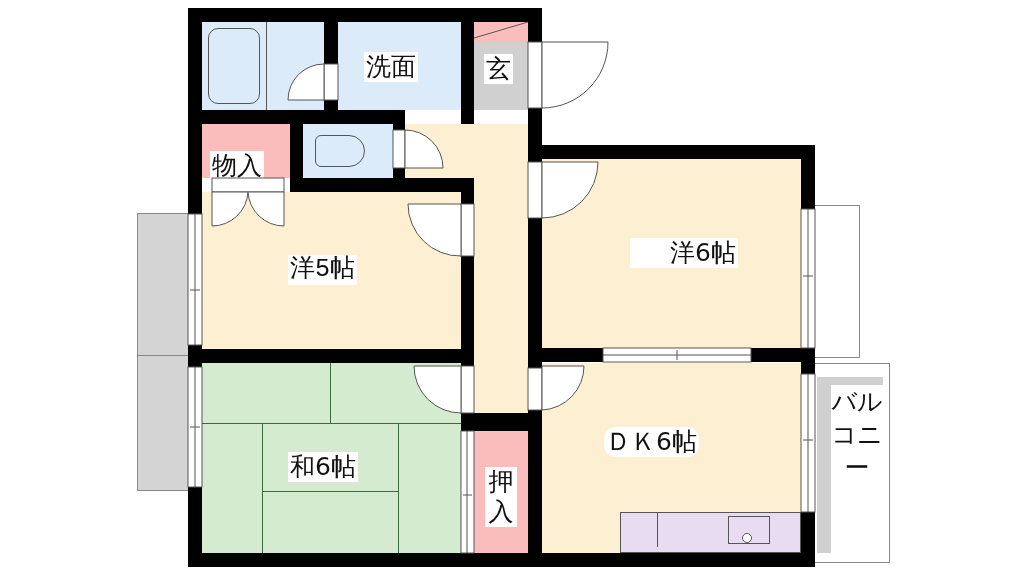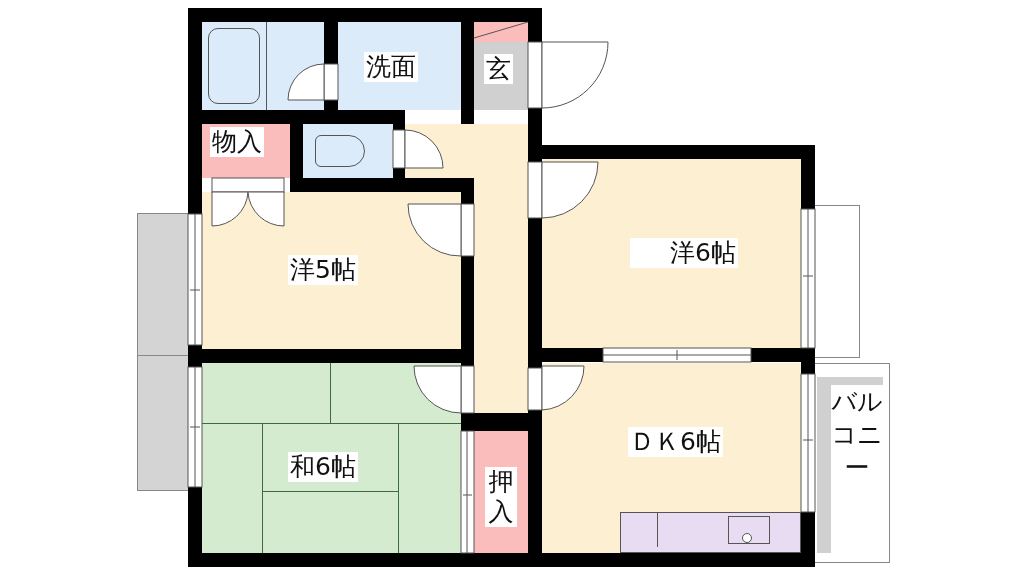--- a/index.html
+++ b/index.html
@@ -32,45 +32,45 @@
   <div class="lbl" style="left:364px;top:52px;">洗面</div>
 
   <div class="abs" style="left:474px;top:22px;width:54px;height:88px;background:#d0d0d0;"></div>
   <div class="abs" style="left:474px;top:22px;width:54px;height:20px;background:#fbbcbc;"></div>
   <div class="lbl" style="left:484px;top:54px;">玄</div>
 
   <div class="abs" style="left:405px;top:124px;width:123px;height:60px;background:#fdf0d2;"></div>
   <div class="abs" style="left:474px;top:124px;width:54px;height:294px;background:#fdf0d2;"></div>
 
   <div class="abs" style="left:202px;top:124px;width:88px;height:54px;background:#fbbcbc;"></div>
-  <div class="lbl" style="left:210px;top:127px;">物入</div>
+  <div class="lbl" style="left:210px;top:151px;">物入</div>
 
   <div class="abs" style="left:303px;top:124px;width:90px;height:54px;background:#dcebfa;"></div>
   <div class="abs" style="left:315px;top:135px;width:50px;height:32px;border:1px solid #555;border-radius:6px 16px 16px 6px;"></div>
 
   <div class="abs" style="left:202px;top:192px;width:259px;height:157px;background:#fdf0d2;"></div>
-  <div class="lbl" style="left:288px;top:255px;">洋5帖</div>
+  <div class="lbl" style="left:288px;top:255px;font-family:Liberation Mono, monospace;">洋5帖</div>
 
   <div class="abs" style="left:542px;top:158px;width:259px;height:190px;background:#fdf0d2;"></div>
   <div class="lbl" style="left:630px;top:238px;padding-left:40px;">洋6帖</div>
 
   <div class="abs" style="left:202px;top:363px;width:259px;height:190px;background:#d5ebd0;"></div>
 
   <div class="abs" style="left:202px;top:423px;width:259px;height:1px;background:#3d6b3d;"></div>
   <div class="abs" style="left:330px;top:363px;width:1px;height:60px;background:#3d6b3d;"></div>
   <div class="abs" style="left:262px;top:423px;width:1px;height:130px;background:#3d6b3d;"></div>
   <div class="abs" style="left:398px;top:423px;width:1px;height:130px;background:#3d6b3d;"></div>
   <div class="abs" style="left:262px;top:491px;width:136px;height:1px;background:#3d6b3d;"></div>
   <div class="lbl" style="left:288px;top:444px;margin-top:8px;">和6帖</div>
 
   <div class="abs" style="left:474px;top:431px;width:54px;height:122px;background:#fbbcbc;"></div>
   <div class="vlbl" style="left:485px;top:467px;">押入</div>
 
   <div class="abs" style="left:542px;top:363px;width:259px;height:190px;background:#fdf0d2;"></div>
-  <div class="lbl" style="left:628px;top:427px;">ＤＫ6帖</div>
+  <div class="lbl" style="left:604px;top:427px;border-radius:12px;">ＤＫ6帖</div>
   <div class="abs" style="left:620px;top:512px;width:181px;height:41px;background:#e8dcf2;border:1px solid #555;"></div>
   <div class="abs" style="left:657px;top:512px;width:1px;height:35px;background:#555;"></div>
   <div class="abs" style="left:728px;top:516px;width:42px;height:28px;border:1px solid #555;"></div>
   <div class="abs" style="left:742px;top:533px;width:10px;height:10px;border:1px solid #555;border-radius:50%;background:#fff;"></div>
 
   <div class="wall" style="left:188px;top:8px;width:354px;height:14px;"></div>
   <div class="wall" style="left:188px;top:8px;width:14px;height:206px;"></div>
   <div class="wall" style="left:188px;top:345px;width:14px;height:22px;"></div>
   <div class="wall" style="left:188px;top:487px;width:14px;height:80px;"></div>
   <div class="wall" style="left:188px;top:553px;width:627px;height:14px;"></div>

